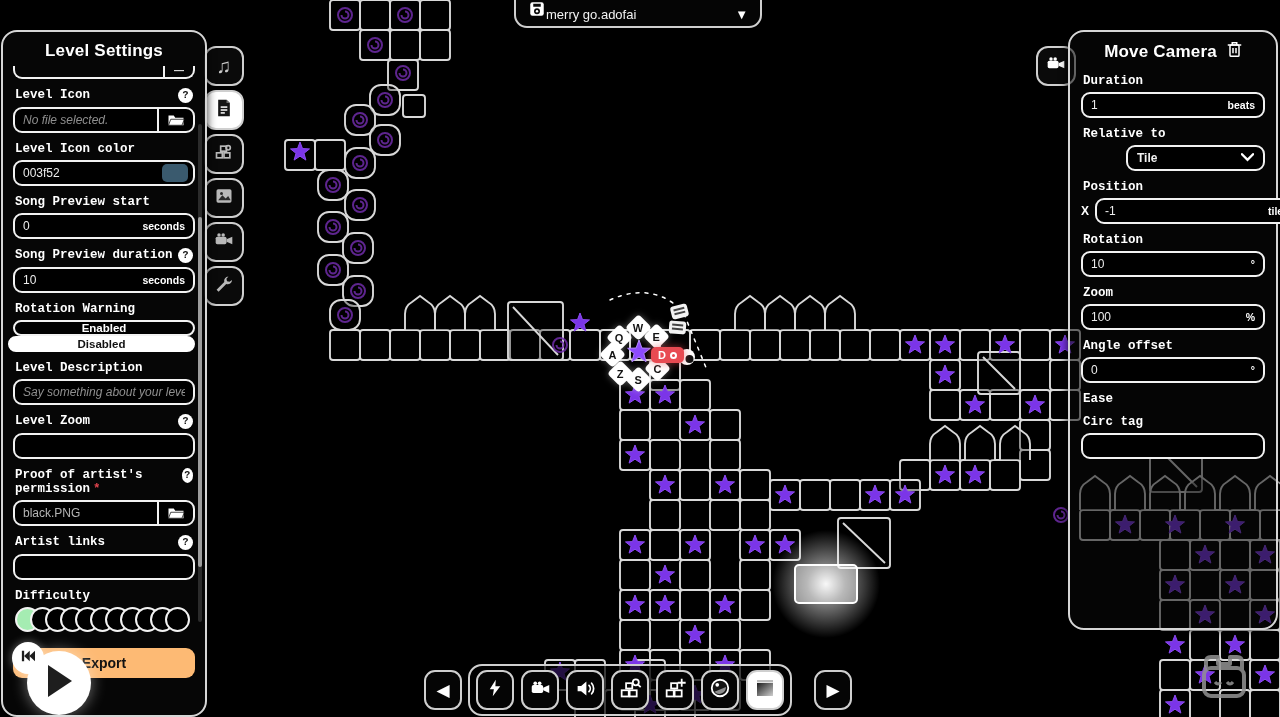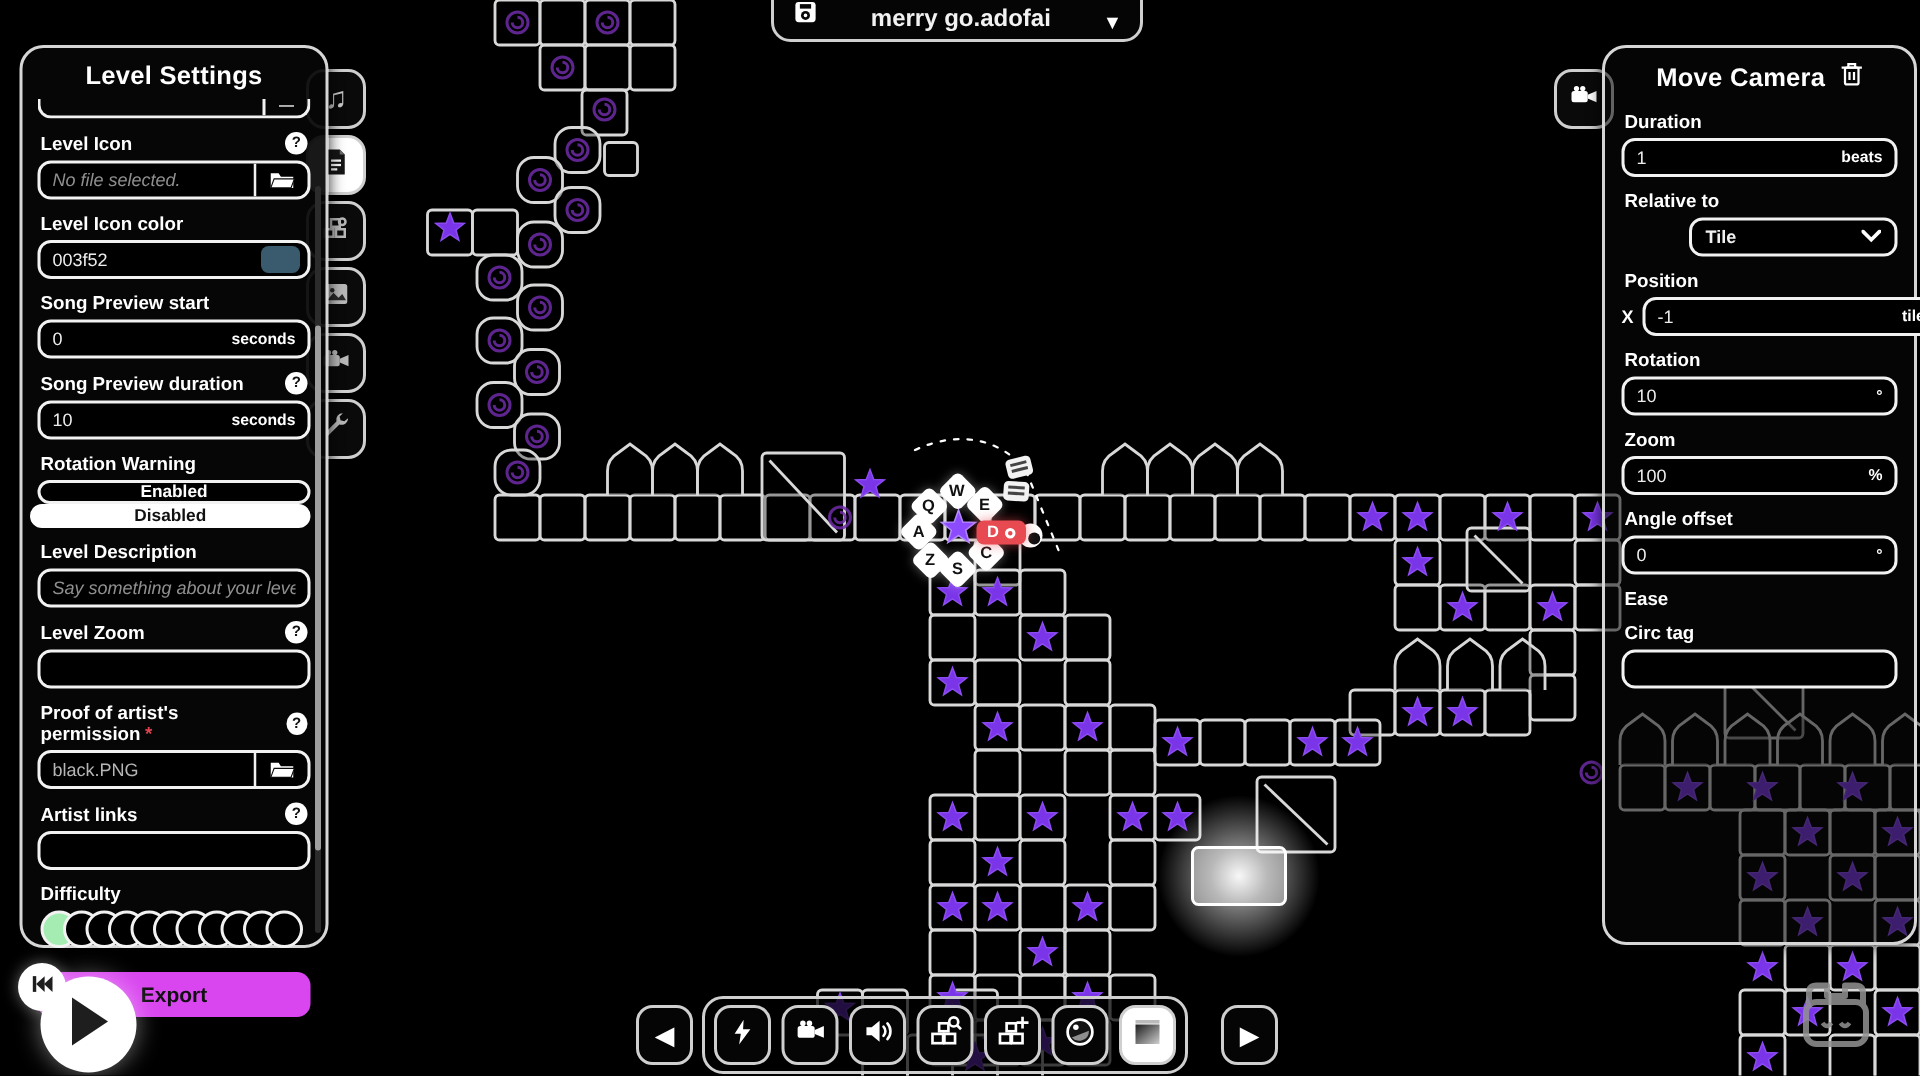--- a/index.html
+++ b/index.html
@@ -25,52 +25,52 @@
     padding:2px 7px;display:flex;align-items:center;gap:4px;box-shadow:0 0 8px rgba(232,74,82,.6);z-index:1;}
   .key-active span{color:#fff;font-weight:bold;font-size:11px;}
   .key-active .dot{width:7px;height:7px;border:2px solid #fff;border-radius:50%;display:inline-block;}
   .ev-marker{position:absolute;width:17px;height:13px;background:#f2f2f2;border-radius:3px;z-index:1;}
   .ev-marker::after{content:"";position:absolute;left:3px;right:3px;top:3px;height:2px;background:#444;box-shadow:0 4px 0 #444;}
 
   
   .panel{position:absolute;border:2.5px solid #d6d6d6;border-radius:16px;background:rgba(6,6,6,.93);
     z-index:3;box-shadow:0 0 10px rgba(0,0,0,.8);}
   .panel-title{text-align:center;font-weight:bold;font-size:17px;letter-spacing:.2px;padding:9px 0 2px;}
-  .field-label{display:flex;justify-content:space-between;align-items:center;font-weight:bold;
-    font-size:12.5px;margin:9px 2px 4px;}
+  .field-label{display:flex;justify-content:space-between;font-weight:bold;
+    font-size:12.5px;margin:9px 2px 4px;font-family:Liberation Mono, monospace;}
   .req{color:#e0444e;margin-left:3px;}
   .help{width:15px;height:15px;border-radius:50%;background:#fff;color:#111;font-size:10px;
     font-weight:bold;display:flex;align-items:center;justify-content:center;}
   .box{border:2px solid #f2f2f2;border-radius:9px;background:#000;height:26px;display:flex;align-items:center;position:relative;}
   .box input{background:transparent;border:none;outline:none;color:#ececec;font-size:12px;
     font-family:inherit;flex:1;padding:0 8px;min-width:0;}
   .box input::placeholder{color:#8f8f8f;font-style:italic;}
   .box input.file-val{color:#b5b5b5;}
   .sfx{margin-left:auto;padding-right:8px;font-size:10.5px;font-weight:bold;color:#fff;white-space:nowrap;}
   .box .btn{width:36px;align-self:stretch;border-left:2px solid #f2f2f2;display:flex;
     align-items:center;justify-content:center;border-radius:0 7px 7px 0;}
   .swatch{width:26px;height:18px;border-radius:5px;margin:0 5px 0 auto;}
   .select-box{justify-content:space-between;padding:0 9px;font-size:12px;font-weight:bold;color:#f0f0f0;margin-left:45px;}
 
   
-  #level-settings{left:13px;top:30px;width:206px;height:602px;padding:0 10px;}
+  #level-settings{left:1px;top:30px;width:206px;height:687px;padding:0 10px;}
   .partial{height:13px;border:2px solid #f2f2f2;border-top:none;border-radius:0 0 9px 9px;
     display:flex;justify-content:flex-end;overflow:hidden;margin-top:3px;}
   .partial .pbtn{width:30px;border-left:2px solid #f2f2f2;display:flex;align-items:flex-start;
     justify-content:center;color:#ddd;font-size:10px;line-height:10px;font-weight:bold;}
   .toggle{display:flex;flex-direction:column;}
   .tg{flex:1;height:26px;border:2px solid #f2f2f2;border-radius:9px;display:flex;align-items:center;
     justify-content:center;font-weight:bold;font-size:11.5px;}
   .tg.off{background:#000;color:#fff;}
   .tg.sel{background:#fff;color:#111;border-color:#fff;margin-left:-5px;z-index:1;}
   #difficulty-circles{display:flex;margin:4px 0 2px 2px;}
   .diff-circle{width:25px;height:25px;border-radius:50%;border:2.5px solid #f2f2f2;background:#000;}
   .diff-circle + .diff-circle{margin-left:-10px;}
   .diff-circle.filled{background:#a5ecb2;}
-  .export-btn{margin-top:16px;height:30px;border-radius:9px;background:#d946ef;color:#111;
+  .export-btn{margin-top:16px;height:30px;border-radius:9px;background:#fdba74;color:#111;
     font-weight:bold;font-size:14px;display:flex;align-items:center;justify-content:center;}
   .scroll-track{position:absolute;right:3px;top:92px;height:498px;width:4px;background:#2b2b2b;border-radius:2px;}
   .scroll-thumb{position:absolute;right:3px;top:185px;height:350px;width:4px;background:#9d9d9d;border-radius:2px;}
 
   
   .side-tab{position:absolute;width:40px;height:40px;border:2px solid #cfcfcf;border-radius:12px;
     background:#0a0a0a;z-index:2;display:flex;align-items:center;justify-content:center;}
   .side-tab.active{background:#fff;}
   .side-tab .note{font-size:20px;color:#c9c9c9;}
 
@@ -78,21 +78,21 @@
   #move-camera{left:1068px;top:30px;width:210px;height:600px;background:rgba(10,10,10,.55);padding:0 11px;z-index:2;}
   #move-camera .panel-title{display:flex;align-items:center;justify-content:center;gap:10px;}
   .pos-row{display:flex;align-items:center;gap:6px;}
   .pos-row .axis{font-weight:bold;font-size:12px;}
   .pos-row .box{flex:1;}
   #mc-tab{left:1036px;top:46px;}
 
   
   #file-selector{position:absolute;left:514px;top:-14px;width:248px;height:42px;border:2.5px solid #cfcfcf;
     border-radius:13px;background:#050505;z-index:3;display:flex;align-items:flex-end;padding:0 12px 4px;}
-  #file-selector .fname{flex:1;text-align:center;font-weight:bold;font-size:16px;color:#f2f2f2;}
+  #file-selector .fname{flex:1;font-weight:normal;font-size:13px;color:#f2f2f2;}
   #file-selector .caret{color:#fff;font-size:13px;}
 
   
   .tb-btn{width:38px;height:40px;border:2px solid #cfcfcf;border-radius:11px;background:#050505;
     display:flex;align-items:center;justify-content:center;}
   .tb-btn.lone{position:absolute;top:670px;z-index:3;}
   #tb-group{position:absolute;left:468px;top:664px;z-index:3;border:2px solid #cfcfcf;border-radius:14px;
     background:rgba(0,0,0,.72);display:flex;gap:7px;padding:4px 6px;}
   .tb-btn .glyph{color:#fff;font-size:17px;}
   .tb-btn.white{background:#fff;}

